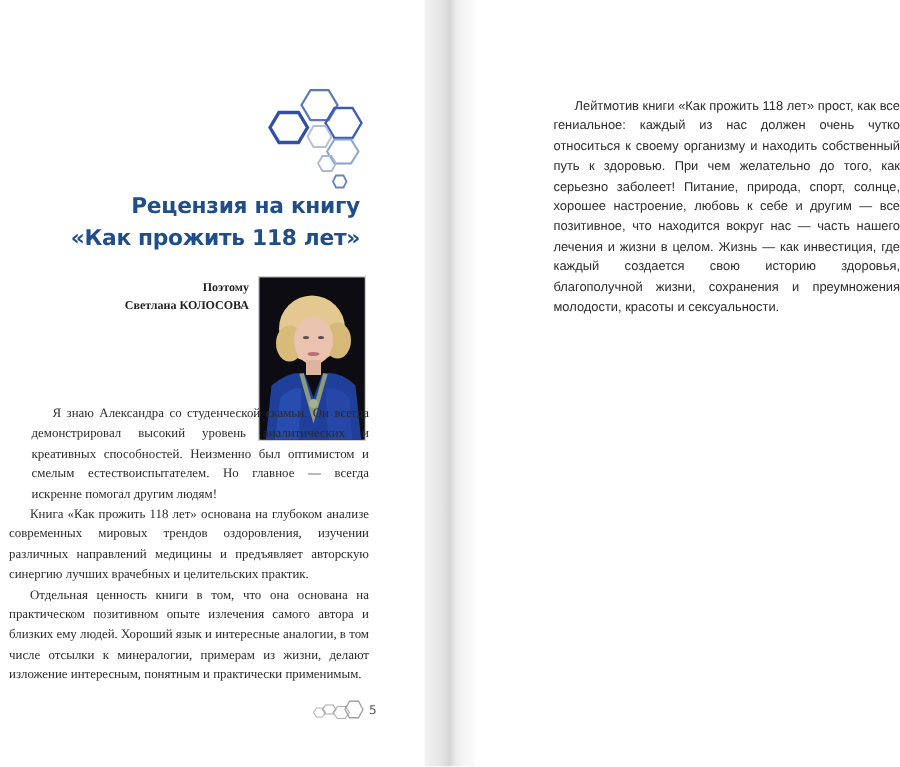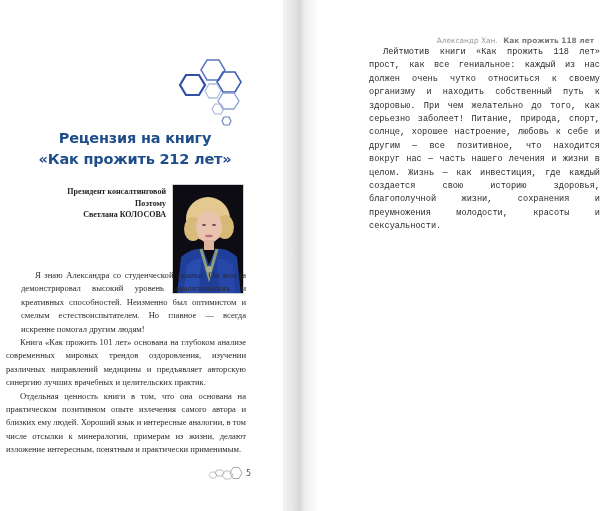--- a/index.html
+++ b/index.html
@@ -8,41 +8,41 @@
 
   .spread { position: absolute; left: 0; top: 0; width: 600px; height: 511px; background: #ffffff; }
 
   .page-left { position: absolute; left: 0; top: 0; width: 283px; height: 511px; background: #ffffff; }
   .gutter { position: absolute; left: 283px; top: 0; width: 34px; height: 511px;
     background: linear-gradient(to right, #f3f3f3 0%, #e6e6e6 30%, #d6d6d6 50%, #ececec 62%, #f6f6f6 80%, #fbfbfb 100%); }
   .page-right { position: absolute; left: 317px; top: 0; width: 283px; height: 511px; background: #ffffff; }
 
   .hex-logo { position: absolute; left: 178px; top: 58px; width: 72px; height: 70px; }
 
-  .title { position: absolute; left: 30px; top: 128px; width: 210px; text-align: center;
+  .title { position: absolute; left: 30px; top: 128px; width: 210px; text-align: right;
     font-family: "DejaVu Sans", "Liberation Sans", sans-serif; font-weight: bold; color: #1f4e8a; font-size: 14.5px; line-height: 21px; letter-spacing: -0.2px; }
 
   .author-caption { position: absolute; left: 40px; top: 186px; width: 126px; text-align: right;
     font-family: "Liberation Serif", "DejaVu Serif", serif; font-weight: bold; font-size: 8px; line-height: 11.5px; color: #222; }
 
   .portrait { position: absolute; left: 172px; top: 184px; width: 72px; height: 110px; background: #0b0b10; overflow: hidden; border: 1px solid #cfcfcf; }
 
   .body-left { position: absolute; left: 6px; top: 269px; width: 240px;
     font-family: "Liberation Serif", "DejaVu Serif", serif; font-size: 8.6px; line-height: 13.4px; color: #2b2b2b; text-align: justify; }
   .body-left p { text-indent: 14px; }
   .body-left p.first { }
 
   .page-number-wrap { position: absolute; left: 208px; top: 465px; height: 16px; display: flex; align-items: center; gap: 2px; }
   .page-num { font-family: "DejaVu Sans", "Liberation Sans", sans-serif; font-size: 8px; color: #555; }
 
   .running-head { position: absolute; right: 6px; top: 36px; font-family: "DejaVu Sans", "Liberation Sans", sans-serif; font-size: 7.4px; color: #9a9a9a; white-space: nowrap; }
   .running-head .rh-title { color: #7a7a7a; font-weight: bold; margin-left: 3px; }
 
-  .body-right { position: absolute; left: 52px; top: 46px; width: 231px;
-    font-family: Liberation Mono, monospace; font-size: 8.6px; line-height: 13.4px; color: #2b2b2b; text-align: justify; }
+  .body-right { position: absolute; left: 52px; top: 64px; width: 231px;
+    font-family: Liberation Sans, sans-serif; font-size: 8.6px; line-height: 13.4px; color: #2b2b2b; text-align: justify; }
   .body-right p { text-indent: 14px; }
 </style>
 </head>
 <body>
 
 <div class="spread">
 
   <div class="page-left">
 
     <svg class="hex-logo" viewBox="0 0 72 70">
@@ -50,25 +50,24 @@
       <polygon points="23,12 29,2 41,2 47,12 41,22 29,22" fill="none" stroke="#5a78c0" stroke-width="1.5"></polygon>
       <polygon points="39,24 45,14 57,14 63,24 57,34 45,34" fill="none" stroke="#3d5db5" stroke-width="1.6"></polygon>
       <polygon points="27,33 31,26 39,26 43,33 39,40 31,40" fill="none" stroke="#b3bfdc" stroke-width="1.3"></polygon>
       <polygon points="40,43 45,35 56,35 61,43 56,51 45,51" fill="none" stroke="#8aa0cf" stroke-width="1.3"></polygon>
       <polygon points="34,51 37,46 43,46 46,51 43,56 37,56" fill="none" stroke="#a9b6d8" stroke-width="1.2"></polygon>
       <polygon points="44,63 46,59 51,59 53,63 51,67 46,67" fill="none" stroke="#6a83c4" stroke-width="1.2"></polygon>
     </svg>
 
     <div class="title">
       <div>Рецензия на книгу</div>
-      <div>«Как прожить 212 лет»</div>
+      <div>«Как прожить 118 лет»</div>
     </div>
 
     <div class="author-caption">
-      <div>Президент консалтинговой</div>
       <div>Поэтому</div>
       <div>Светлана КОЛОСОВА</div>
     </div>
 
     <div class="portrait" title="Портрет: Светлана Колосова">
       <svg width="72" height="110" viewBox="0 0 72 110">
         <rect width="72" height="110" fill="#0c0c12"></rect>
         <ellipse cx="35" cy="34" rx="22" ry="22" fill="#e3c98f"></ellipse>
         <ellipse cx="20" cy="44" rx="9" ry="12" fill="#d8ba7a"></ellipse>
         <ellipse cx="52" cy="42" rx="9" ry="12" fill="#d6b877"></ellipse>
@@ -80,41 +79,37 @@
         <path d="M4 110 L8 72 Q20 62 30 64 L36 80 L42 64 Q54 62 64 72 L68 110 Z" fill="#1f3f9a"></path>
         <path d="M10 110 L14 80 Q22 72 28 74 L26 110 Z" fill="#2d52b8" opacity="0.7"></path>
         <path d="M46 110 L44 74 Q52 72 60 80 L62 110 Z" fill="#2a4cae" opacity="0.7"></path>
         <path d="M28 64 L36 92 L44 64" fill="none" stroke="#8a9a7a" stroke-width="3"></path>
         <circle cx="36" cy="84" r="3" fill="#a7b08e"></circle>
       </svg>
     </div>
 
     <div class="body-left">
       <p class="first" style="margin-left:15px;padding-left:0;">Я знаю Александра со студенческой скамьи. Он всегда демонстрировал высокий уровень аналитических и креативных способностей. Неизменно был оптимистом и смелым естествоиспытателем. Но главное — всегда искренне помогал другим людям!</p>
-      <p>Книга «Как прожить 101 лет» основана на глубоком анализе современных мировых трендов оздоровления, изучении различных направлений медицины и предъявляет авторскую синергию лучших врачебных и целительских практик.</p>
+      <p>Книга «Как прожить 118 лет» основана на глубоком анализе современных мировых трендов оздоровления, изучении различных направлений медицины и предъявляет авторскую синергию лучших врачебных и целительских практик.</p>
       <p>Отдельная ценность книги в том, что она основана на практическом позитивном опыте излечения самого автора и близких ему людей. Хороший язык и интересные аналогии, в том числе отсылки к минералогии, примерам из жизни, делают изложение интересным, понятным и практически применимым.</p>
     </div>
 
     <div class="page-number-wrap">
       <svg width="36" height="14" viewBox="0 0 36 14">
         <polygon points="1,9 3,6 7,6 9,9 7,12 3,12" fill="none" stroke="#b8b8b8" stroke-width="0.8"></polygon>
         <polygon points="7,7 9,4 14,4 16,7 14,10 9,10" fill="none" stroke="#a8a8a8" stroke-width="0.8"></polygon>
         <polygon points="14,9 17,5 22,5 25,9 22,13 17,13" fill="none" stroke="#b0b0b0" stroke-width="0.8"></polygon>
         <polygon points="22,7 25,1.5 31,1.5 34,7 31,12.5 25,12.5" fill="none" stroke="#a0a0a0" stroke-width="0.9"></polygon>
       </svg>
       <span class="page-num">5</span>
     </div>
   </div>
 
   <div class="gutter"></div>
 
   <div class="page-right">
-    <div class="running-head">
-      <span>Александр Хан.</span>
-      <span class="rh-title">Как прожить 118 лет</span>
-    </div>
 
     <div class="body-right">
       <p>Лейтмотив книги «Как прожить 118 лет» прост, как все гениальное: каждый из нас должен очень чутко относиться к своему организму и находить собственный путь к здоровью. При чем желательно до того, как серьезно заболеет! Питание, природа, спорт, солнце, хорошее настроение, любовь к себе и другим — все позитивное, что находится вокруг нас — часть нашего лечения и жизни в целом. Жизнь — как инвестиция, где каждый создается свою историю здоровья, благополучной жизни, сохранения и преумножения молодости, красоты и сексуальности.</p>
     </div>
   </div>
 
 </div>
 
 </body></html>

